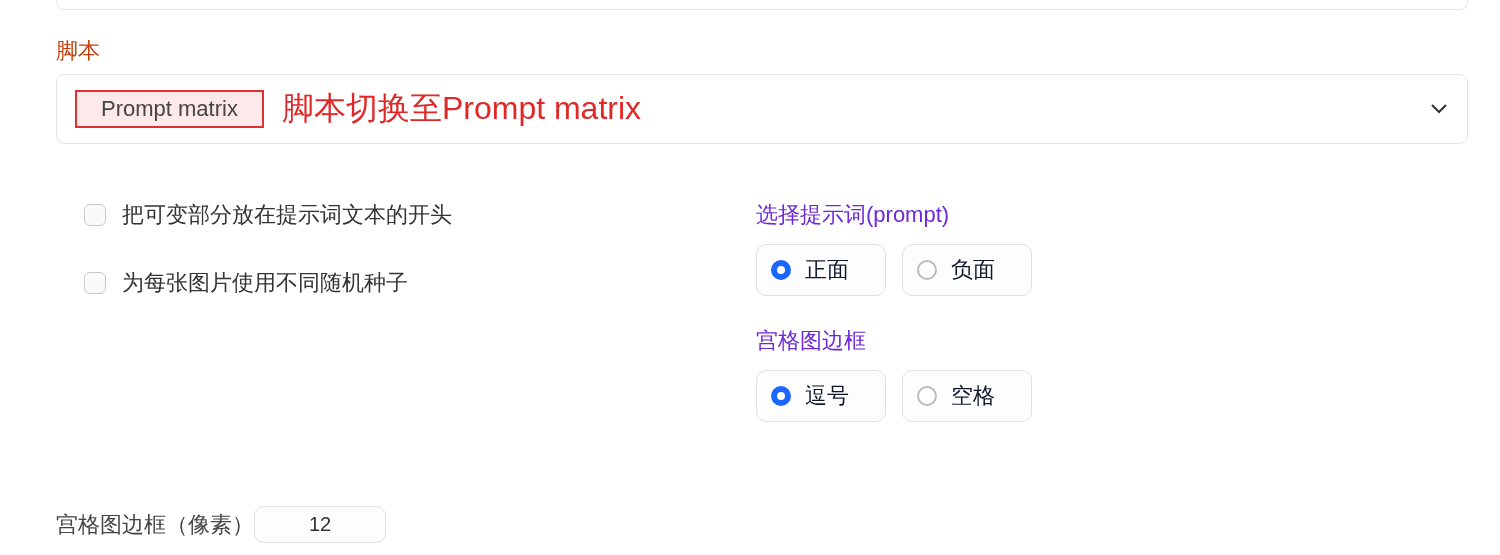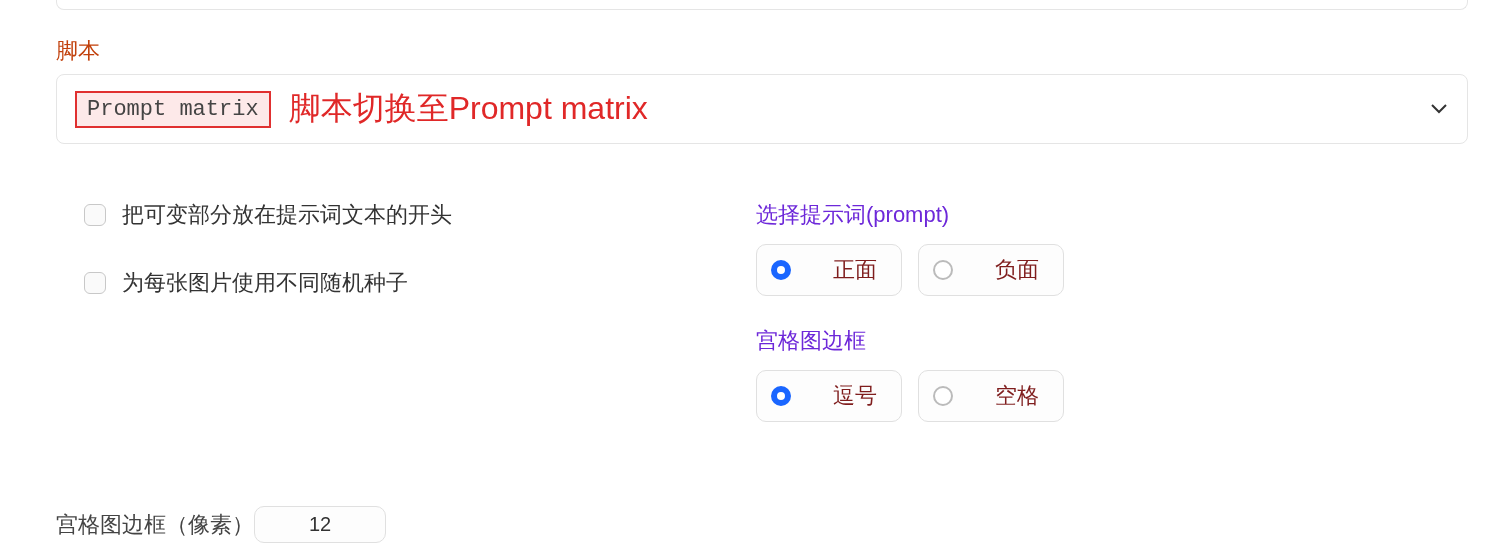--- a/index.html
+++ b/index.html
@@ -24,25 +24,24 @@
       border-radius: 8px;
       padding: 12px 18px;
       margin-left: 36px;
       margin-right: 12px;
       position: relative;
     }
     .highlight-box {
       display: inline-block;
       border: 2px solid #e03030;
       background: #fde9e9;
-      padding: 4px 10px;
+      padding: 4px 24px;
       font-size: 22px;
       color: #444;
       margin-right: 18px;
-      font-family: Liberation Mono, monospace;
     }
     .annotation-text {
       color: #e02828;
       font-size: 32px;
       font-weight: 400;
     }
     .dropdown-chevron {
       position: absolute;
       right: 20px;
       top: 50%;
@@ -109,22 +108,21 @@
       margin-right: 14px;
       position: relative;
       flex-shrink: 0;
       background: #fff;
     }
     .radio-circle.checked {
       border: 6px solid #1a66ff;
     }
     .radio-label {
       font-size: 22px;
-      color: #7f1d1d;
-      margin-left: 28px;
+      color: #0f172a;
     }
 
     .slider-section {
       margin-top: 54px;
       margin-left: 36px;
       margin-right: 12px;
     }
     .slider-header {
       display: flex;
       align-items: center;

